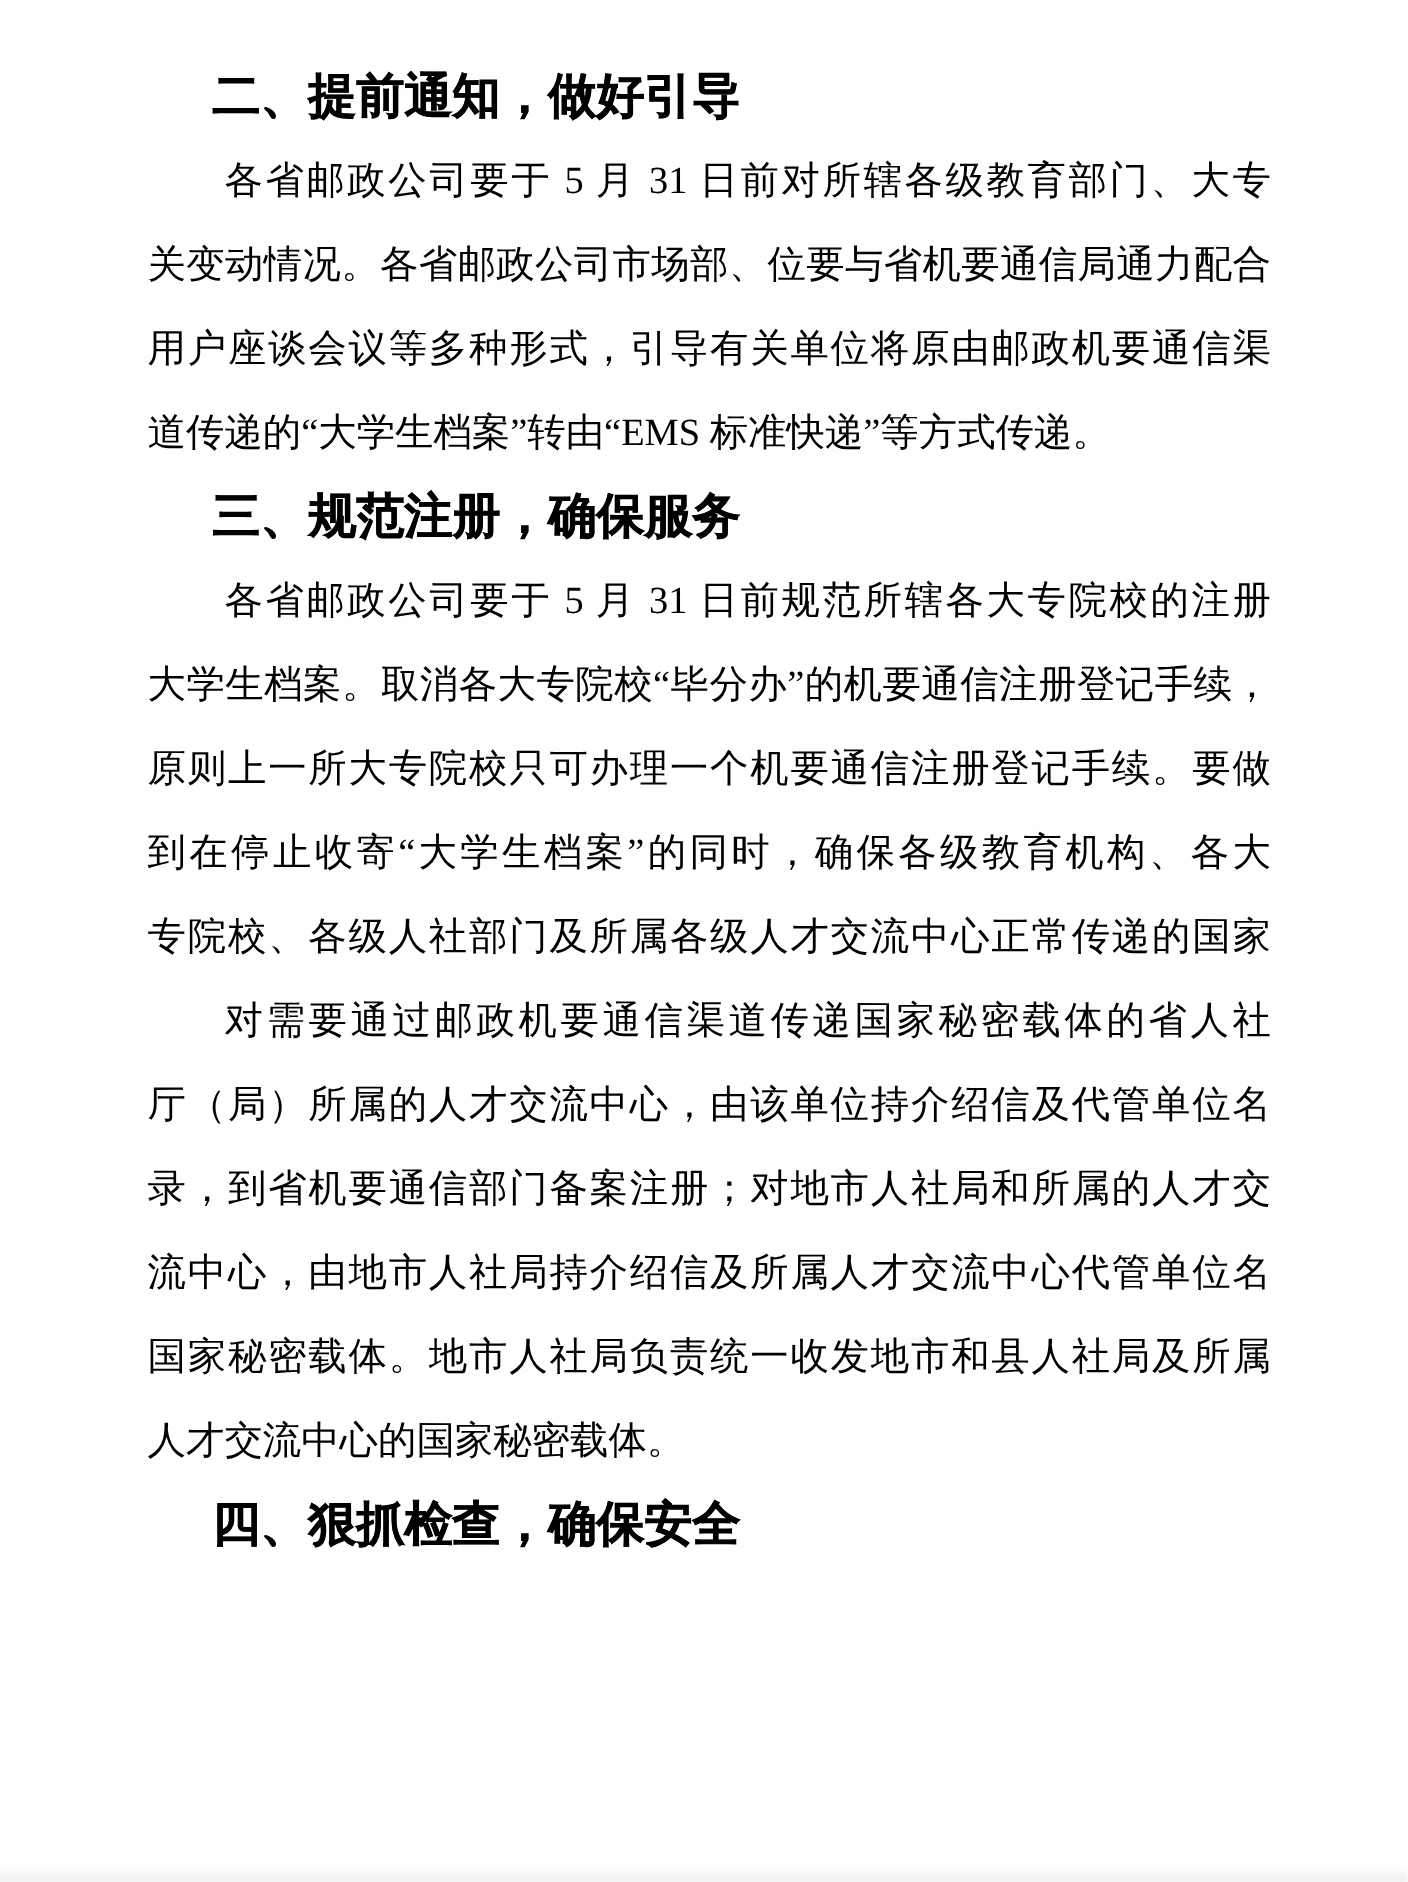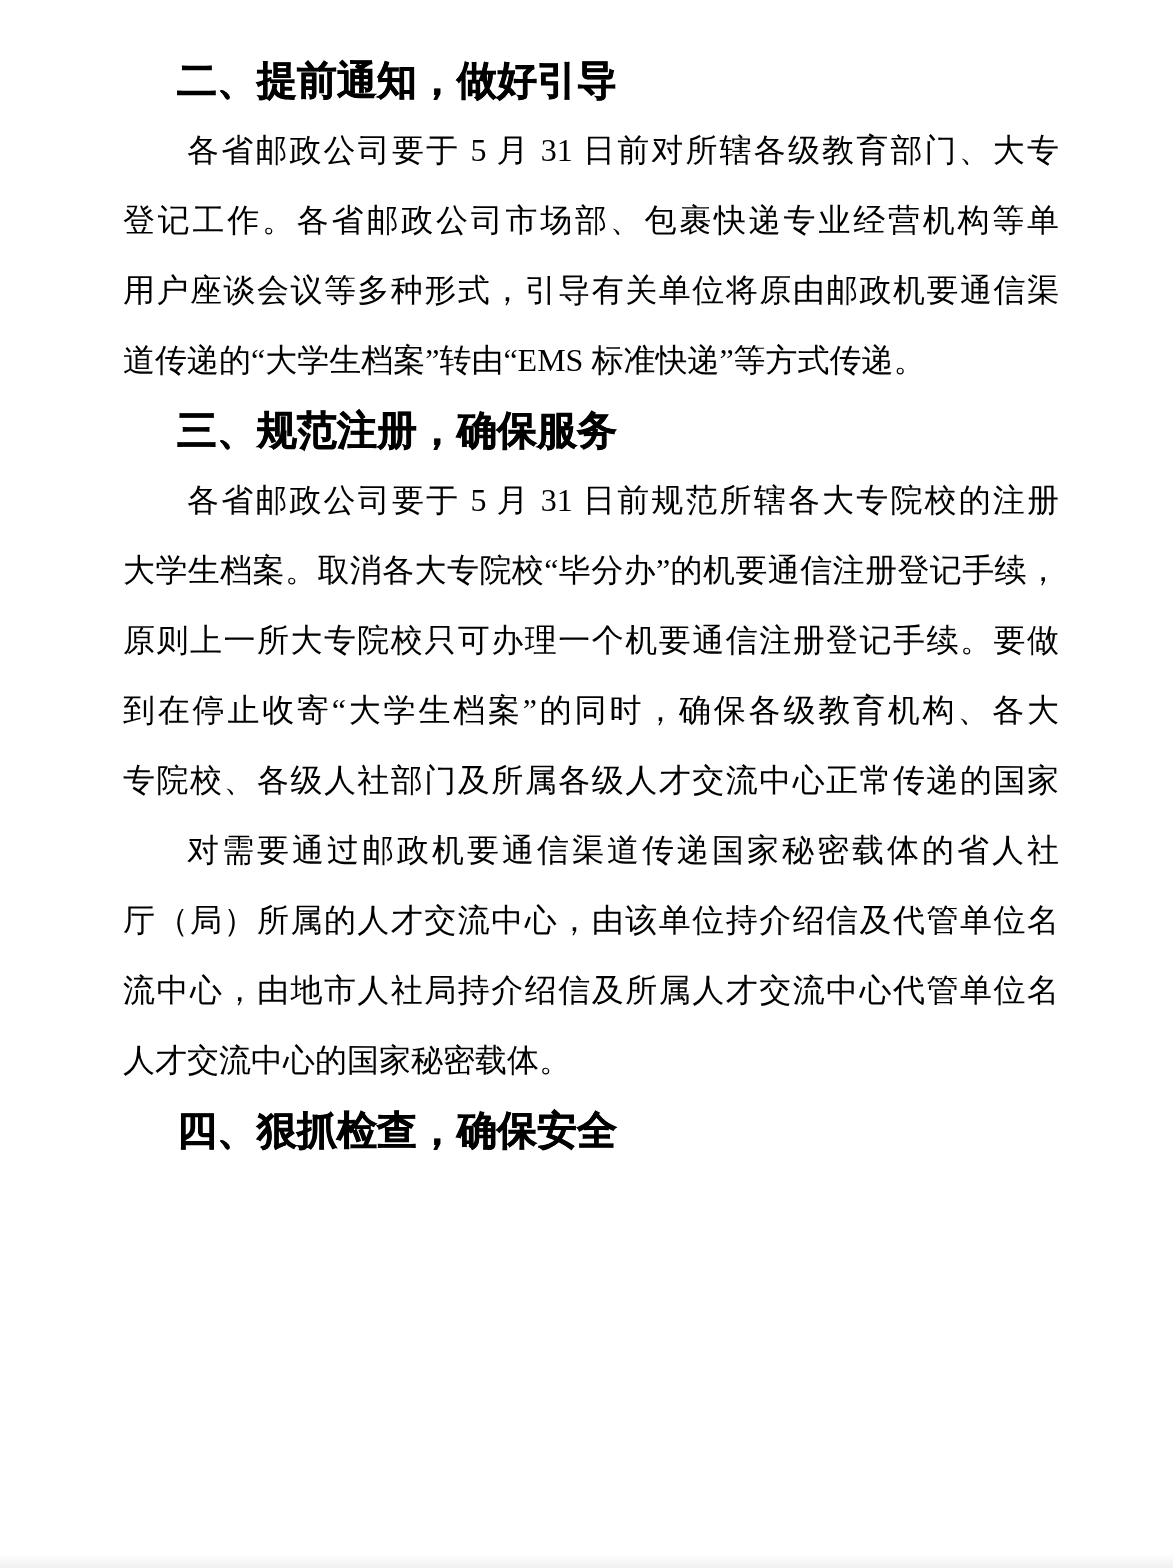--- a/index.html
+++ b/index.html
@@ -58,35 +58,37 @@
 </style>
 </head>
 <body>
 
 <div class="page">
   <div class="content">
 
     <div class="heading">二、提前通知，做好引导</div>
 
     <div class="line first">各省邮政公司要于 5 月 31 日前对所辖各级教育部门、大专</div>
-    <div class="line">登记工作。各省邮政公司市场部、包裹快递专业经营机构等单</div>
+    <div class="line">关变动情况。各省邮政公司市场部、位要与省机要通信局通力配合</div>
     <div class="line">用户座谈会议等多种形式，引导有关单位将原由邮政机要通信渠</div>
     <div class="line last">道传递的“大学生档案”转由“EMS 标准快递”等方式传递。</div>
 
     <div class="heading">三、规范注册，确保服务</div>
 
     <div class="line first">各省邮政公司要于 5 月 31 日前规范所辖各大专院校的注册</div>
     <div class="line">大学生档案。取消各大专院校“毕分办”的机要通信注册登记手续，</div>
     <div class="line">原则上一所大专院校只可办理一个机要通信注册登记手续。要做</div>
     <div class="line">到在停止收寄“大学生档案”的同时，确保各级教育机构、各大</div>
     <div class="line">专院校、各级人社部门及所属各级人才交流中心正常传递的国家</div>
 
     <div class="line first">对需要通过邮政机要通信渠道传递国家秘密载体的省人社</div>
     <div class="line">厅（局）所属的人才交流中心，由该单位持介绍信及代管单位名</div>
+    <div class="line">录，到省机要通信部门备案注册；对地市人社局和所属的人才交</div>
     <div class="line">流中心，由地市人社局持介绍信及所属人才交流中心代管单位名</div>
+    <div class="line">国家秘密载体。地市人社局负责统一收发地市和县人社局及所属</div>
     <div class="line last">人才交流中心的国家秘密载体。</div>
 
     <div class="heading">四、狠抓检查，确保安全</div>
 
   </div>
 
   <div class="page-bottom-edge"></div>
 </div>
 
 </body></html>

